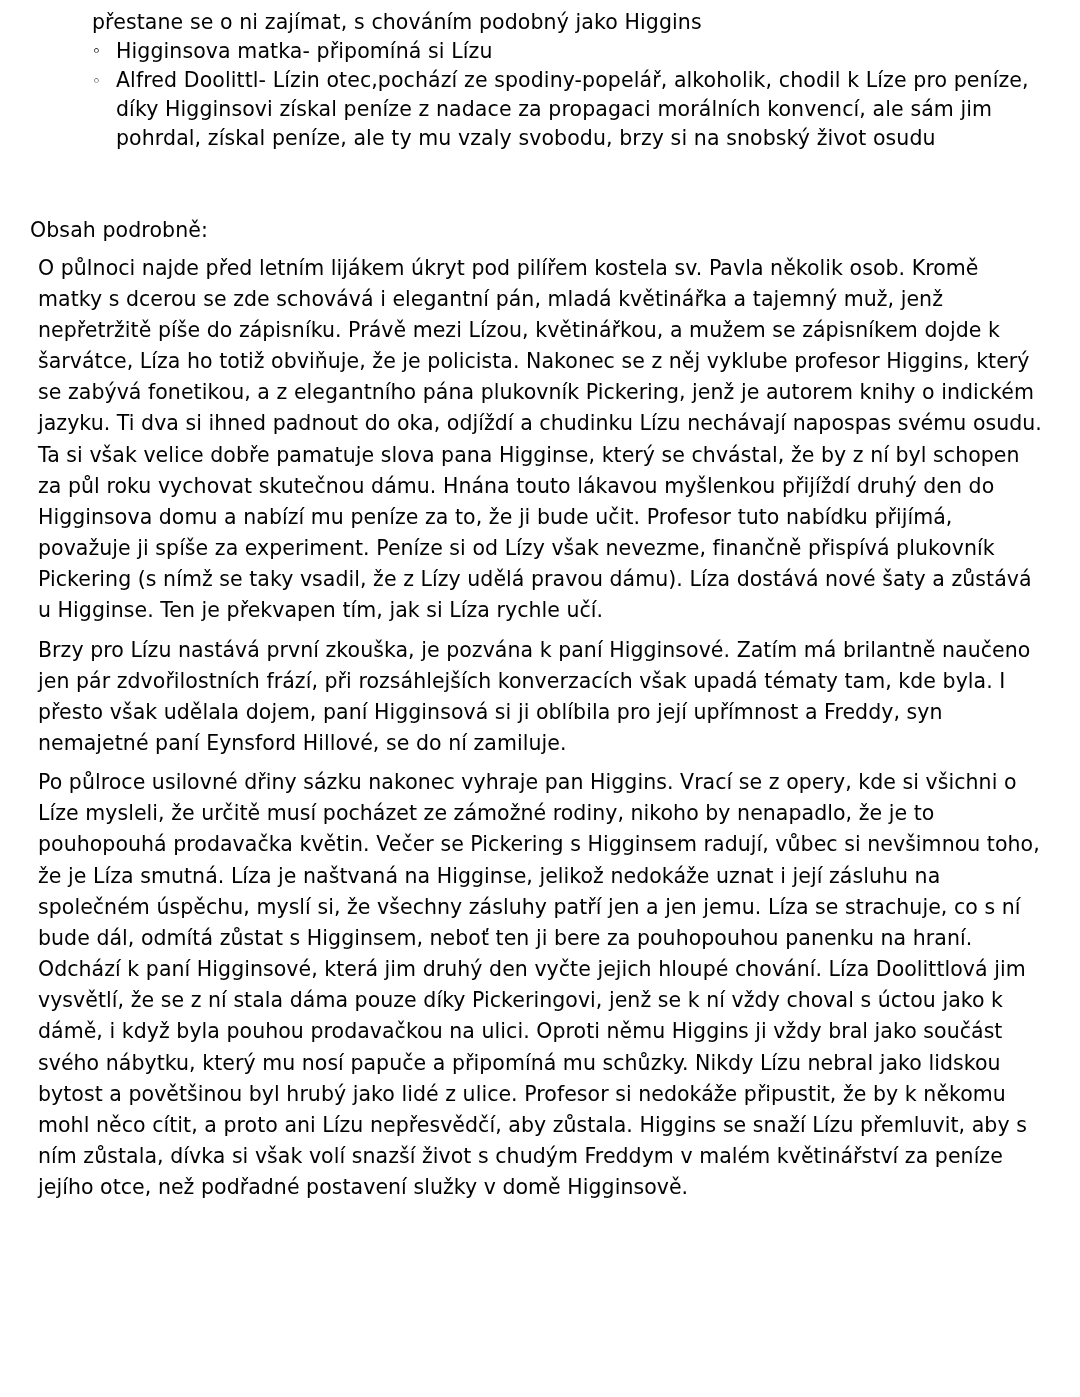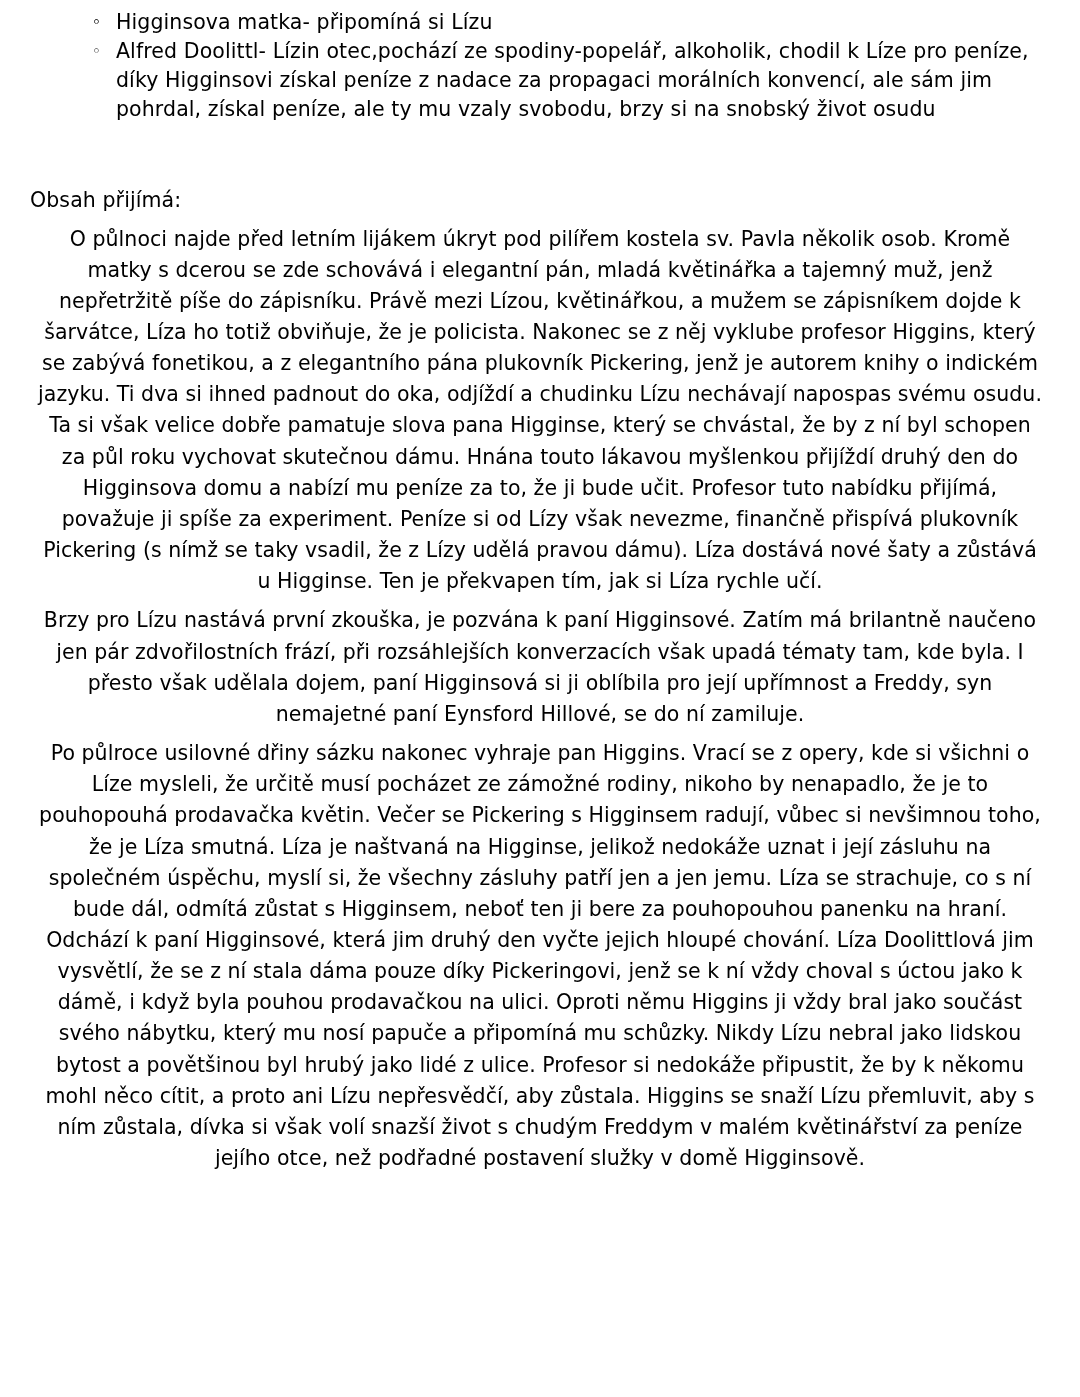--- a/index.html
+++ b/index.html
@@ -60,51 +60,52 @@
     margin: 0 0 2px 0;
     padding: 0;
     letter-spacing: 0.1px;
   }
 
   .para {
     font-size: 20.5px;
     line-height: 1.52;
     margin: 8px;
     padding: 0;
-    text-align: center;
+    text-align: left;
     letter-spacing: 0.05px;
   }
 </style>
 </head>
 <body>
 
 <div class="page">
 
   <div class="bullet-block">
 
+    <div class="cont-line">přestane se o ni zajímat, s chováním podobný jako Higgins</div>
 
     <div class="bullet-item">
       <span class="marker">◦</span>
     </div>
 
     <div class="bullet-item">
       <span class="marker">◦</span>
       <span>Higginsova matka- připomíná si Lízu</span>
     </div>
 
     <div class="bullet-item">
       <span class="marker">◦</span>
       <span>Alfred Doolittl- Lízin otec,pochází ze spodiny-popelář, alkoholik, chodil k Líze pro peníze, díky Higginsovi získal peníze z nadace za propagaci morálních konvencí, ale sám jim pohrdal, získal peníze, ale ty mu vzaly svobodu, brzy si na snobský život osudu</span>
     </div>
 
   </div>
 
   <div class="gap-1"></div>
 
-  <div class="section-heading">Obsah přijímá:</div>
+  <div class="section-heading">Obsah podrobně:</div>
 
   <div class="para">O půlnoci najde před letním lijákem úkryt pod pilířem kostela sv. Pavla několik osob. Kromě matky s dcerou se zde schovává i elegantní pán, mladá květinářka a tajemný muž, jenž nepřetržitě píše do zápisníku. Právě mezi Lízou, květinářkou, a mužem se zápisníkem dojde k šarvátce, Líza ho totiž obviňuje, že je policista. Nakonec se z něj vyklube profesor Higgins, který se zabývá fonetikou, a z elegantního pána plukovník Pickering, jenž je autorem knihy o indickém jazyku. Ti dva si ihned padnout do oka, odjíždí a chudinku Lízu nechávají napospas svému osudu. Ta si však velice dobře pamatuje slova pana Higginse, který se chvástal, že by z ní byl schopen za půl roku vychovat skutečnou dámu. Hnána touto lákavou myšlenkou přijíždí druhý den do Higginsova domu a nabízí mu peníze za to, že ji bude učit. Profesor tuto nabídku přijímá, považuje ji spíše za experiment. Peníze si od Lízy však nevezme, finančně přispívá plukovník Pickering (s nímž se taky vsadil, že z Lízy udělá pravou dámu). Líza dostává nové šaty a zůstává u Higginse. Ten je překvapen tím, jak si Líza rychle učí.</div>
 
   <div class="para">Brzy pro Lízu nastává první zkouška, je pozvána k paní Higginsové. Zatím má brilantně naučeno jen pár zdvořilostních frází, při rozsáhlejších konverzacích však upadá tématy tam, kde byla. I přesto však udělala dojem, paní Higginsová si ji oblíbila pro její upřímnost a Freddy, syn nemajetné paní Eynsford Hillové, se do ní zamiluje.</div>
 
   <div class="para">Po půlroce usilovné dřiny sázku nakonec vyhraje pan Higgins. Vrací se z opery, kde si všichni o Líze mysleli, že určitě musí pocházet ze zámožné rodiny, nikoho by nenapadlo, že je to pouhopouhá prodavačka květin. Večer se Pickering s Higginsem radují, vůbec si nevšimnou toho, že je Líza smutná. Líza je naštvaná na Higginse, jelikož nedokáže uznat i její zásluhu na společném úspěchu, myslí si, že všechny zásluhy patří jen a jen jemu. Líza se strachuje, co s ní bude dál, odmítá zůstat s Higginsem, neboť ten ji bere za pouhopouhou panenku na hraní. Odchází k paní Higginsové, která jim druhý den vyčte jejich hloupé chování. Líza Doolittlová jim vysvětlí, že se z ní stala dáma pouze díky Pickeringovi, jenž se k ní vždy choval s úctou jako k dámě, i když byla pouhou prodavačkou na ulici. Oproti němu Higgins ji vždy bral jako součást svého nábytku, který mu nosí papuče a připomíná mu schůzky. Nikdy Lízu nebral jako lidskou bytost a povětšinou byl hrubý jako lidé z ulice. Profesor si nedokáže připustit, že by k někomu mohl něco cítit, a proto ani Lízu nepřesvědčí, aby zůstala. Higgins se snaží Lízu přemluvit, aby s ním zůstala, dívka si však volí snazší život s chudým Freddym v malém květinářství za peníze jejího otce, než podřadné postavení služky v domě Higginsově.</div>
 
 </div>
 
 </body></html>

